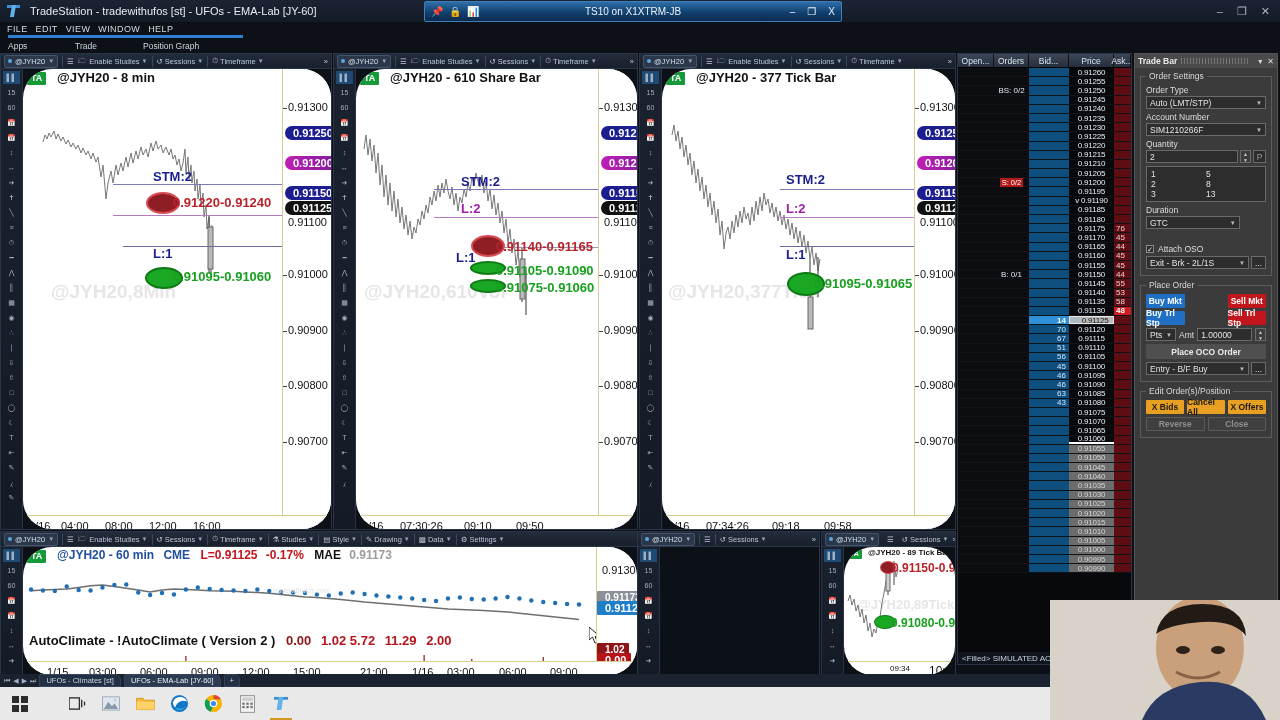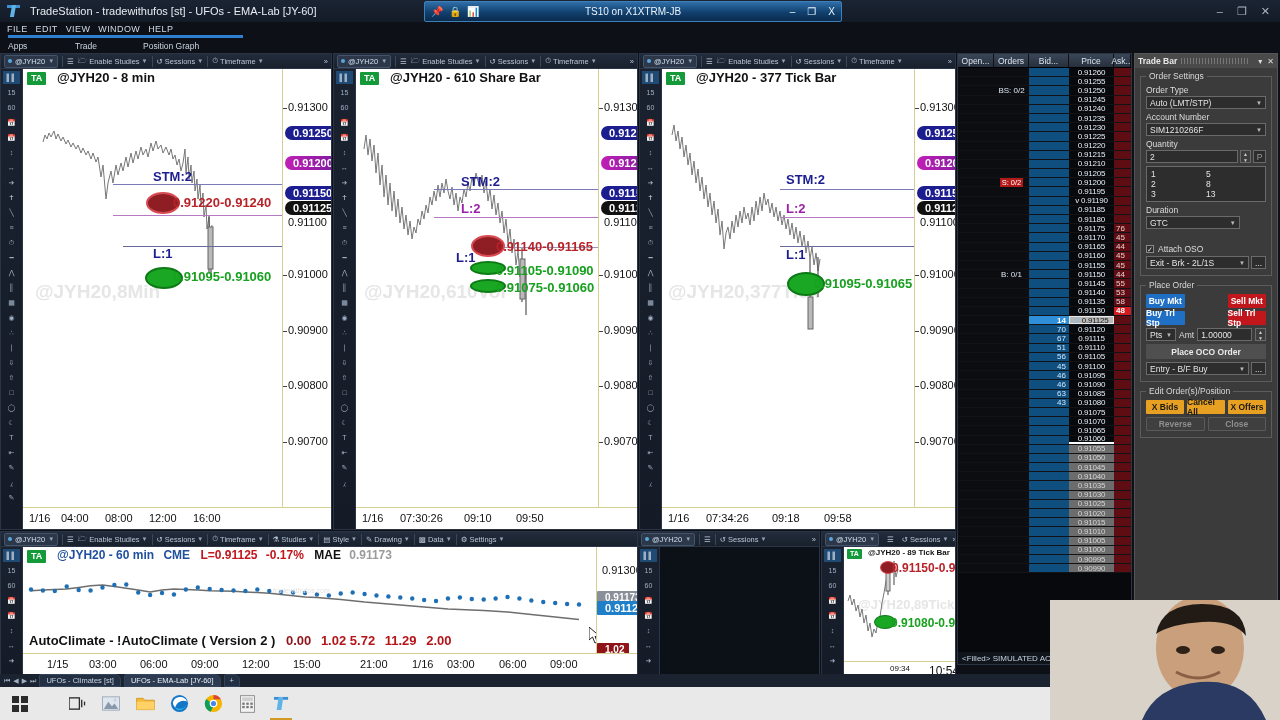--- a/index.html
+++ b/index.html
@@ -46,38 +46,38 @@
   .tbtn { color:#b9c6d6; font-size:7.5px; display:flex; align-items:center; gap:2px; white-space:nowrap; }
   .tsep { width:1px; height:11px; background:#3a465a; }
   .caret { font-size:6px; color:#94a3b5; }
 
   .pbody { position:absolute; left:0; right:0; top:15px; bottom:0; display:flex; }
   .vtoolstrip { width:22px; background:linear-gradient(#1a2230,#141b26); border-right:1px solid #2a3444;
                 display:flex; flex-direction:column; align-items:center; padding-top:2px; gap:2px; overflow:hidden; }
   .vtoolstrip .vi { width:17px; height:13px; display:flex; align-items:center; justify-content:center;
                     font-size:7px; color:#9fb0c4; }
   .vtoolstrip .vi.sel { background:#1e4a73; }
-  .chartarea { flex:1; background:#ffffff; position:relative; overflow:hidden; }
+  .chartarea { flex:1; background:#ffffff; position:relative; overflow:hidden;border-radius:29px; }
 
   .tachip { position:absolute; left:4px; top:3px; background:#159a3a; color:#fff; font-weight:bold;
             font-size:9px; padding:0 4px; border-radius:1px; line-height:13px; }
   .ctitle { position:absolute; left:34px; top:1px; font-weight:bold; color:#111; }
   .watermark { position:absolute; color:#e6e6e6; font-weight:bold; white-space:nowrap; pointer-events:none; }
 
   .axisarea { position:absolute; top:0; bottom:0; border-left:1px solid #d6cf90; background:#fff; }
   .axislbl { position:absolute; left:5px; font-size:11px; color:#111; white-space:nowrap; }
   .axistick { position:absolute; left:0; width:4px; height:1px; background:#444; }
   .axisbadge { position:absolute; left:2px; color:#fff; font-weight:bold; font-size:11px;
                padding:0 5px 0 8px; border-radius:9px 2px 2px 9px; white-space:nowrap; line-height:14px; }
   .hline { position:absolute; height:1px; }
   .hlbl { position:absolute; font-weight:bold; white-space:nowrap; }
   .zone { position:absolute; border-radius:50%; }
   .zonetxt { position:absolute; font-weight:bold; white-space:nowrap; }
 
-  .xaxis { position:absolute; left:0; right:0; bottom:0; height:22px; background:#fff; border-top:1px solid #d6cf90; }
+  .xaxis { position:absolute; left:0; right:0; bottom:0; height:14px; background:#fff; border-top:1px solid #d6cf90; }
   .xaxis .xl { position:absolute; top:4px; font-size:11px; color:#111; white-space:nowrap; }
 
   
   #dom { position:absolute; left:957px; top:53px; width:175px; height:612px; background:#07090c;
          border:1px solid #2a3444; overflow:hidden; }
   #domhead { display:flex; height:14px; background:linear-gradient(#3a4657,#262f3d); color:#dbe4ee;
              font-size:8.5px; border-bottom:1px solid #000; }
   #domhead div { border-right:1px solid #111; display:flex; align-items:center; justify-content:center; }
   .dr { display:flex; height:9.2px; font-size:8px; border-bottom:1px solid #111317; }
   .dr .c_open { width:36px; background:#0b0d11; }
@@ -241,21 +241,21 @@
       <div class="vi">☾</div>
       <div class="vi">T</div>
       <div class="vi">⇤</div>
       <div class="vi">✎</div>
       <div class="vi">⁁</div>
       <div class="vi">✎</div>
     </div>
     <div class="chartarea">
       <div class="tachip">TA</div>
       <div class="ctitle" style="font-size:13px;">@JYH20 - 8 min</div>
-      <div class="watermark" style="left:12px; top:212px; font-size:19px;">@JYH20,8Min</div>
+      <div class="watermark" style="left:28px; top:212px; font-size:19px;">@JYH20,8Min</div>
 
       <svg width="260" height="440" style="position:absolute;left:0;top:18px;">
         <g stroke="#777" stroke-width="1" fill="none">
           <path d="M20,55 L22,48 L24,52 L26,46 L28,50 L31,44 L33,52 L35,47 L38,54 L40,50 L43,57 L45,53 L48,60 L50,56 L53,62 L55,58 L58,66 L60,61 L63,68 L65,64 L68,72 L70,66 L73,75 L75,70 L78,90 L80,78 L83,112 L85,96 L88,84 L90,96 L93,78 L95,88 L98,76 L100,84 L103,70 L105,80 L108,66 L110,76 L113,64 L115,72 L118,60 L120,68 L123,62 L125,70 L128,56 L130,64 L133,54 L135,62 L138,58 L140,66 L143,60 L146,68 L148,62 L150,72 L152,68 L154,78 L156,72 L158,84 L160,76"></path>
           <path d="M160,76 L162,62 L163,86 L165,70 L166,92 L168,78 L169,96 L171,84 L172,104 L174,92 L175,112 L177,98 L178,118 L180,106 L181,130 L183,118 L184,142 L186,130 L187,150 L189,138"></path>
         </g>
         <g stroke="#555" stroke-width="1.2" fill="none">
           <path d="M186,128 L186,185"></path>
           <path d="M188,150 L188,190"></path>
         </g>

